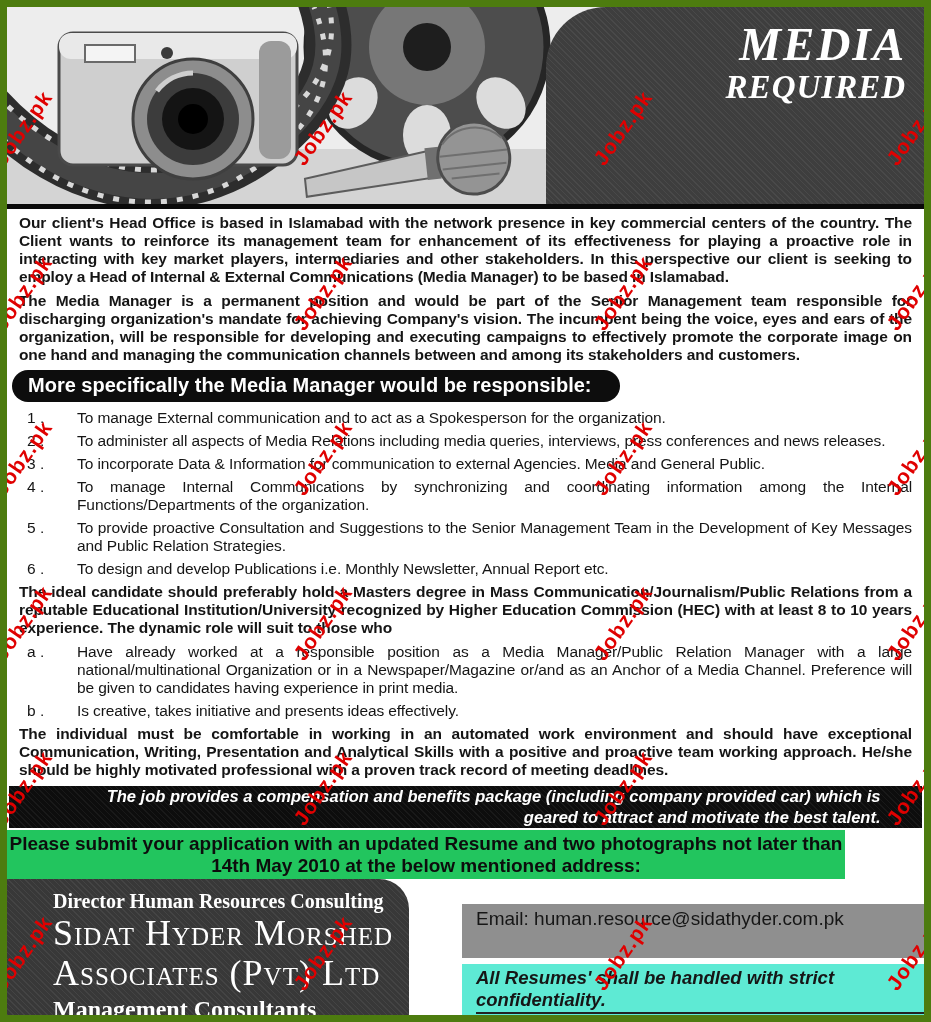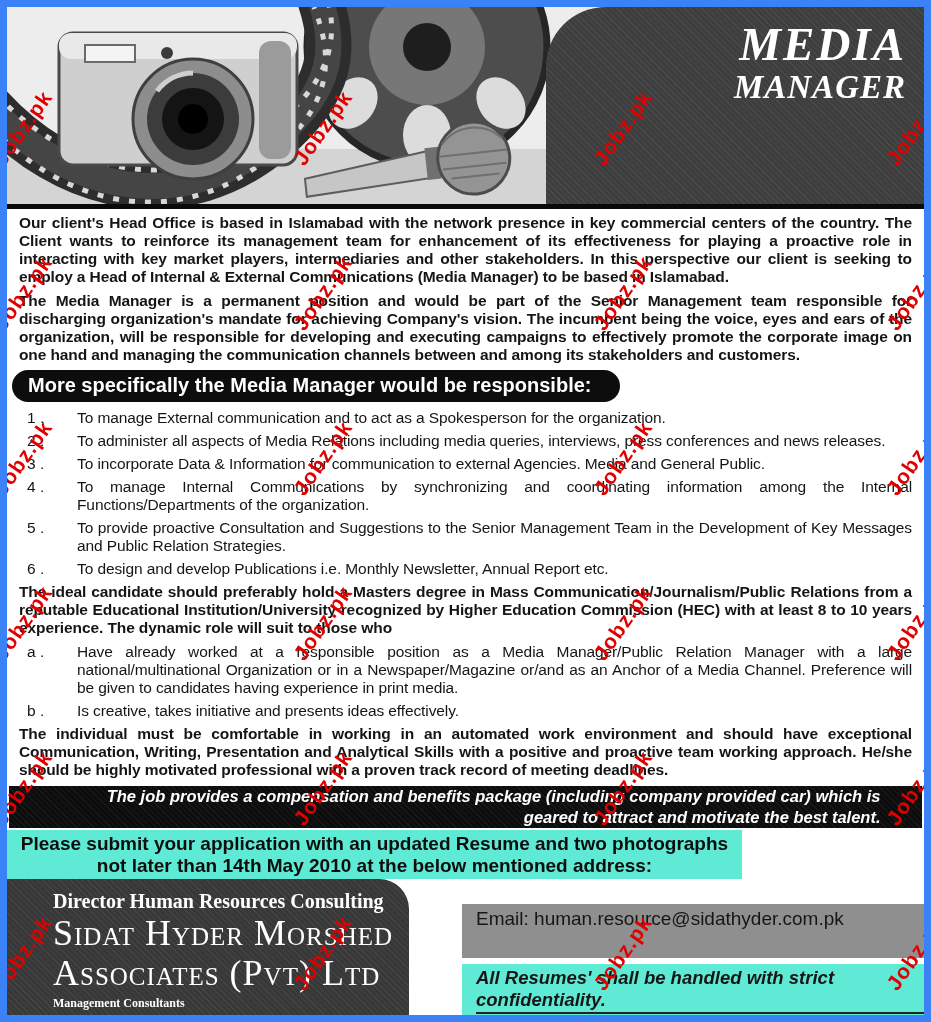--- a/index.html
+++ b/index.html
@@ -1,18 +1,18 @@
 <!DOCTYPE html>
 <html><head>
 <meta charset="utf-8">
 <style>
   html,body{margin:0;padding:0;background:#fff;}
   .page{
     position:relative; width:931px; height:1022px; box-sizing:border-box;
-    border:7px solid #3b82f6; background:#fff; overflow:hidden;
+    border:7px solid #4d7c0f; background:#fff; overflow:hidden;
     font-family:"Liberation Sans", sans-serif; color:#151515;
   }
   
   .banner{position:absolute;left:0;top:0;width:917px;height:197px;background:#ededed;border-bottom:5px solid #0a0a0a;}
   .banner svg{position:absolute;left:0;top:0;}
   .title-block{
     position:absolute;right:0;top:0;width:378px;height:197px;box-sizing:border-box;
     background:#3e3e3e;
     background-image:repeating-linear-gradient(45deg, rgba(255,255,255,.06) 0 1px, transparent 1px 4px);
     border-top-left-radius:60px;
@@ -34,36 +34,36 @@
   .nrow .txt{flex:1;text-align:justify;letter-spacing:-0.1px;}
   
   .benefits-bar{
     position:absolute;left:2px;top:779px;width:913px;height:42px;background:#0d0d0d;color:#fff;
     display:flex;align-items:center;justify-content:center;z-index:3;
     background-image:repeating-linear-gradient(45deg, rgba(255,255,255,.05) 0 1px, transparent 1px 4px);
   }
   .benefits-bar span{display:inline-block;max-width:830px;text-align:right;font-weight:bold;font-style:italic;font-size:16.5px;line-height:1.25;}
   
   .submit-note{
-    position:absolute;left:0;top:823px;width:735px;height:49px;background:#5eead4;z-index:3;
+    position:absolute;left:0;top:823px;width:838px;height:49px;background:#22c55e;z-index:3;
     display:flex;align-items:center;justify-content:center;
   }
   .submit-note span{display:inline-block;max-width:872px;text-align:center;font-weight:bold;font-size:19px;line-height:1.12;color:#0d0d0d;}
   
   .footer{position:absolute;left:0;top:872px;width:917px;height:136px;z-index:3;background:#fff;}
   .company-box{
     position:absolute;left:0;top:0;width:402px;height:136px;box-sizing:border-box;
     background:#383838;
     background-image:repeating-linear-gradient(45deg, rgba(255,255,255,.06) 0 1px, transparent 1px 4px);
     border-top-right-radius:30px;color:#fff;font-family:"Liberation Serif", serif;
     padding:11px 0 0 46px;
   }
   .company-box .dept{font-size:20px;font-weight:bold;margin-bottom:1px;}
   .company-box .cname{font-variant:small-caps;font-size:36px;line-height:1.1;letter-spacing:1px;}
-  .company-box .tagline{font-size:12px;font-weight:bold;margin-top:3px;}
+  .company-box .tagline{font-size:24px;font-weight:bold;margin-top:3px;}
   .addr-band{
     position:absolute;left:455px;top:25px;width:462px;height:54px;box-sizing:border-box;
     background:#8f8f8f;color:#161616;font-size:19px;line-height:1.3;padding:3px 0 0 14px;
   }
   .notes-band{
     position:absolute;left:455px;top:85px;width:462px;height:51px;box-sizing:border-box;
     background:#5eead4;color:#161616;padding:3px 0 0 14px;
   }
   .notes-band .conf{
     display:inline-block;font-weight:bold;font-style:italic;font-size:18.5px;
@@ -115,21 +115,21 @@
       <g transform="rotate(-6 430 165)">
         <polygon points="298,158 298,176 432,170 432,142" fill="#c6c6c6" stroke="#5c5c5c" stroke-width="2"></polygon>
         <rect x="420" y="140" width="14" height="32" fill="#707070"></rect>
         <circle cx="468" cy="155" r="36" fill="#949494" stroke="#4c4c4c" stroke-width="3"></circle>
         <path d="M 434 150 h 68 M 436 163 h 64 M 444 173 h 48" stroke="#6f6f6f" stroke-width="2"></path>
         <path d="M 438 138 A 40 40 0 0 1 498 138" stroke="#6f6f6f" stroke-width="2" fill="none"></path>
       </g>
     </svg>
     <div class="title-block">
       <div class="t1">MEDIA</div>
-      <div class="t3">MANAGER</div>
+      <div class="t3">REQUIRED</div>
     </div>
   </div>
 
   <div class="content">
     <p>Our client's Head Office is based in Islamabad with the network presence in key commercial centers of the country. The Client wants to reinforce its management team for enhancement of its effectiveness for playing a proactive role in interacting with key market players, intermediaries and other stakeholders. In this perspective our client is seeking to employ a Head of Internal &amp; External Communications (Media Manager) to be based in Islamabad.</p>
     <p>The Media Manager is a permanent position and would be part of the Senior Management team responsible for discharging organization's mandate for achieving Company's vision. The incumbent being the voice, eyes and ears of the organization, will be responsible for developing and executing campaigns to effectively promote the corporate image on one hand and managing the communication channels between and among its stakeholders and customers.</p>
 
     <div class="sec-head">More specifically the Media Manager would be responsible:</div>
 
     <div class="nrow">

